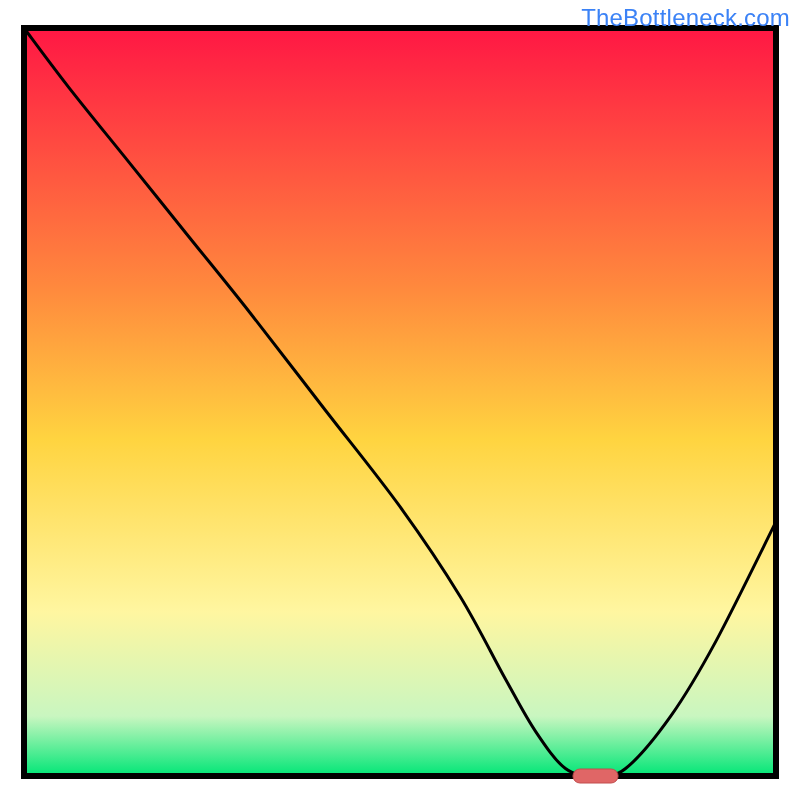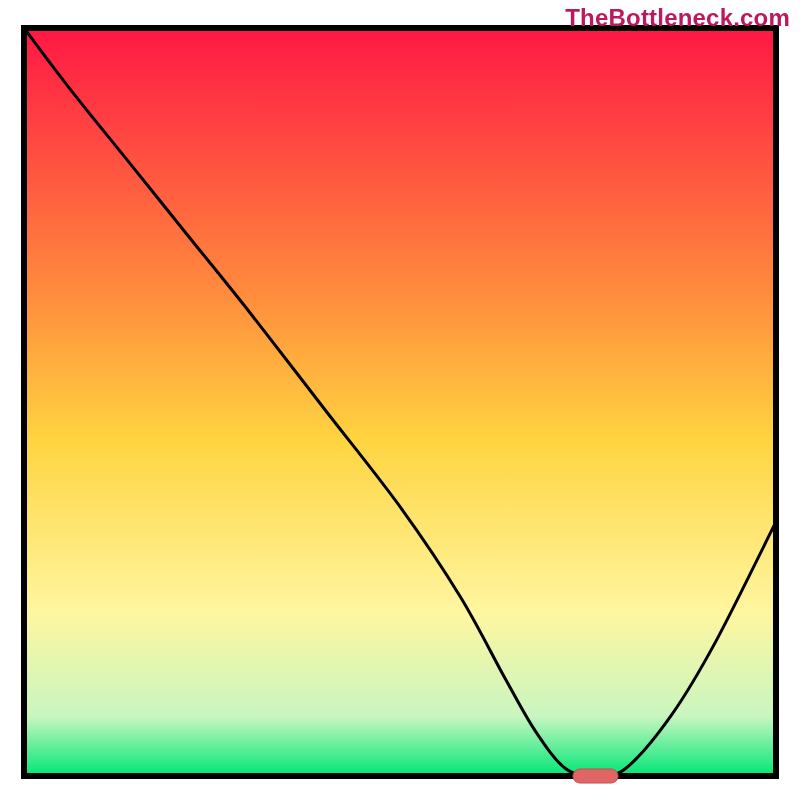--- a/index.html
+++ b/index.html
@@ -4,22 +4,22 @@
 <style>
   * { margin: 0; padding: 0; box-sizing: border-box; }
   html, body { width: 800px; height: 800px; overflow: hidden; background: #fff; }
   .wrap { position: relative; width: 800px; height: 800px; }
   .watermark {
     position: absolute;
     top: 4px;
     right: 10px;
     font-family: Arial, Helvetica, sans-serif;
     font-size: 24px;
-    font-weight: 700;
-    color: #be185d;
+    font-weight: 400;
+    color: #3b82f6;
     letter-spacing: 0.2px;
     z-index: 10;
   }
   svg.chart { position: absolute; inset: 0; width: 800px; height: 800px; display: block; }
 </style>
 </head>
 <body>
 <div class="wrap">
 
   <div class="watermark">TheBottleneck.com</div>

